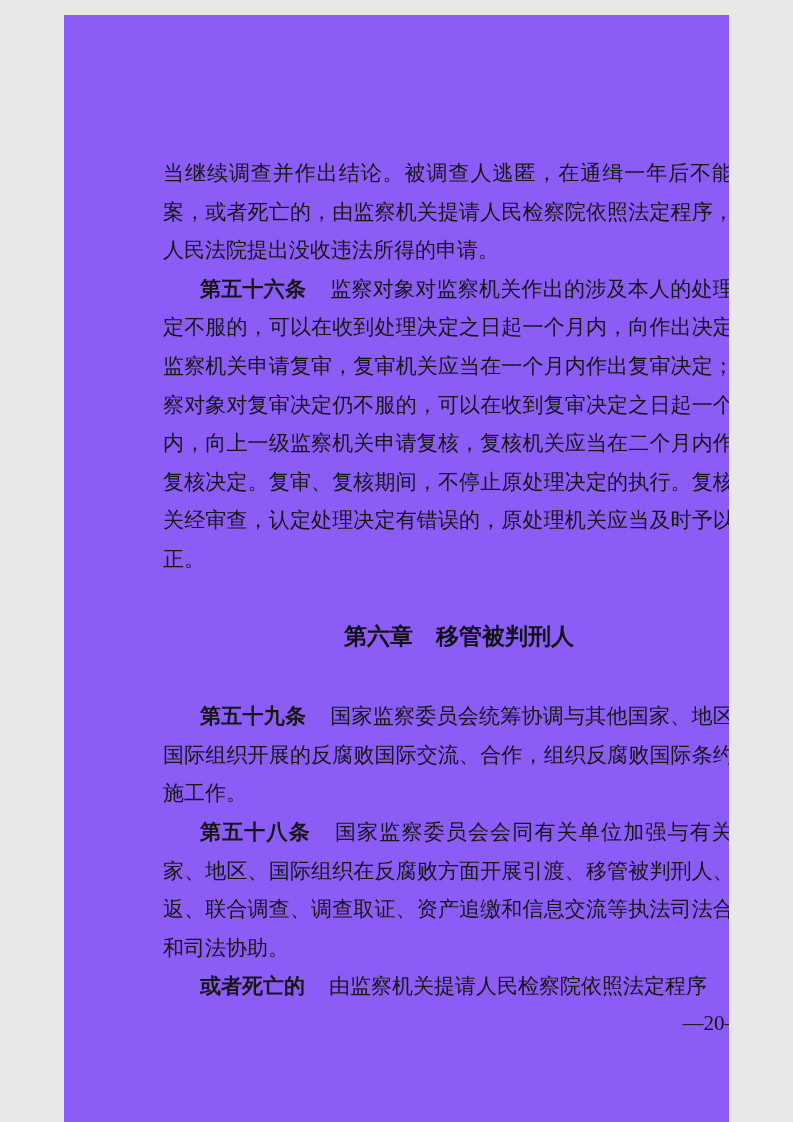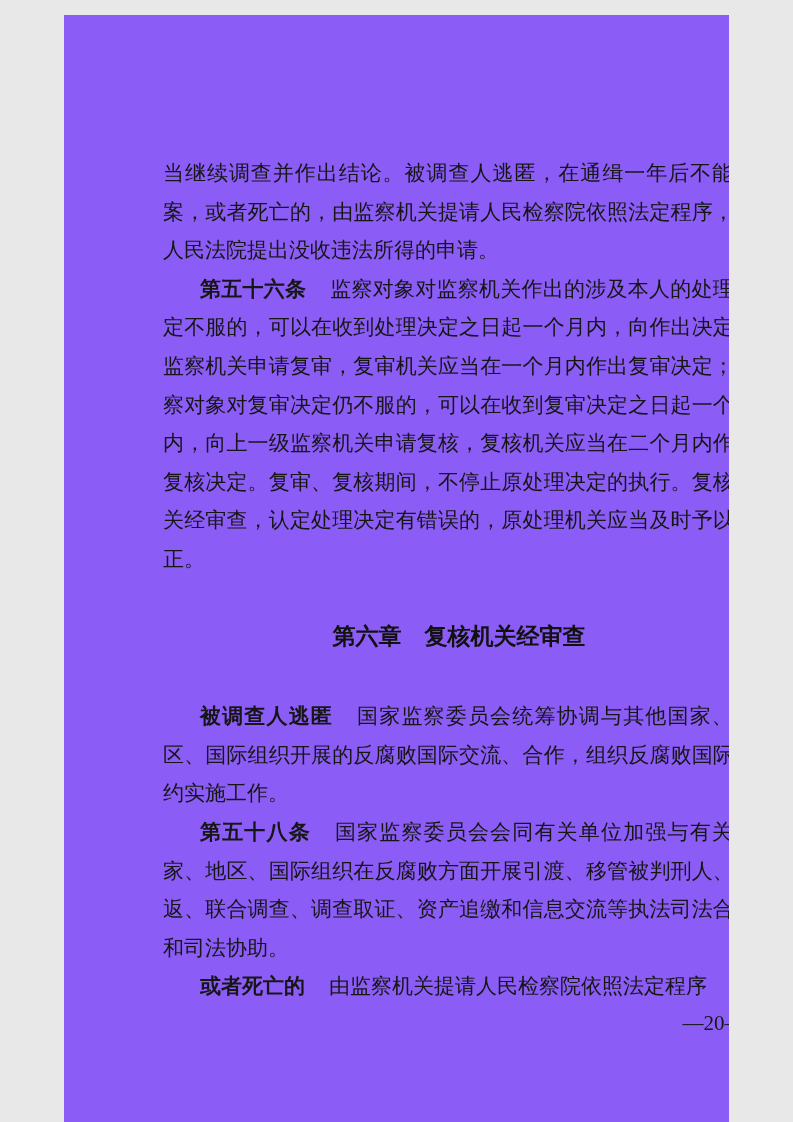--- a/index.html
+++ b/index.html
@@ -65,23 +65,23 @@
 </head>
 <body>
 
 <div class="page">
   <div class="content">
 
     <p class="para no-indent"><span>当继续调查并作出结论。被调查人逃匿，在通缉一年后不能到案，或者死亡的，由监察机关提请人民检察院依照法定程序，向人民法院提出没收违法所得的申请。</span></p>
 
     <p class="para"><span class="art-num">第五十六条</span><span>监察对象对监察机关作出的涉及本人的处理决定不服的，可以在收到处理决定之日起一个月内，向作出决定的监察机关申请复审，复审机关应当在一个月内作出复审决定；监察对象对复审决定仍不服的，可以在收到复审决定之日起一个月内，向上一级监察机关申请复核，复核机关应当在二个月内作出复核决定。复审、复核期间，不停止原处理决定的执行。复核机关经审查，认定处理决定有错误的，原处理机关应当及时予以纠正。</span></p>
 
-    <h2 class="chapter">第六章　复核机关经审查</h2>
+    <h2 class="chapter">第六章　移管被判刑人</h2>
 
-    <p class="para"><span class="art-num">被调查人逃匿</span><span>国家监察委员会统筹协调与其他国家、地区、国际组织开展的反腐败国际交流、合作，组织反腐败国际条约实施工作。</span></p>
+    <p class="para"><span class="art-num">第五十九条</span><span>国家监察委员会统筹协调与其他国家、地区、国际组织开展的反腐败国际交流、合作，组织反腐败国际条约实施工作。</span></p>
 
     <p class="para"><span class="art-num">第五十八条</span><span>国家监察委员会会同有关单位加强与有关国家、地区、国际组织在反腐败方面开展引渡、移管被判刑人、遣返、联合调查、调查取证、资产追缴和信息交流等执法司法合作和司法协助。</span></p>
 
     <p class="para"><span class="art-num">或者死亡的</span><span>由监察机关提请人民检察院依照法定程序</span></p>
 
   </div>
 
   <div class="page-number">—20—</div>
 </div>
 

